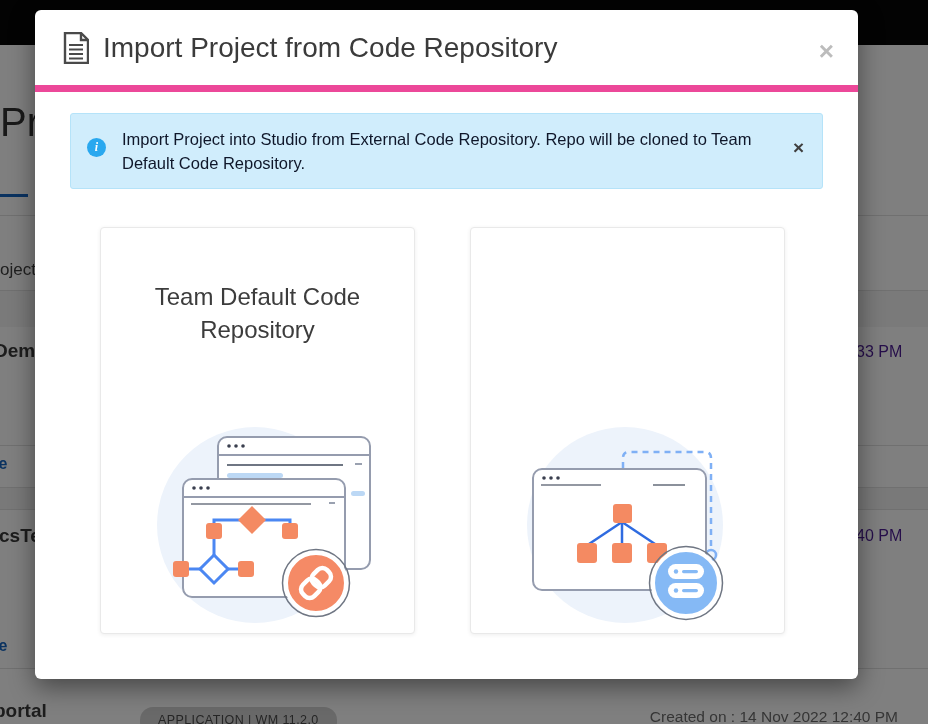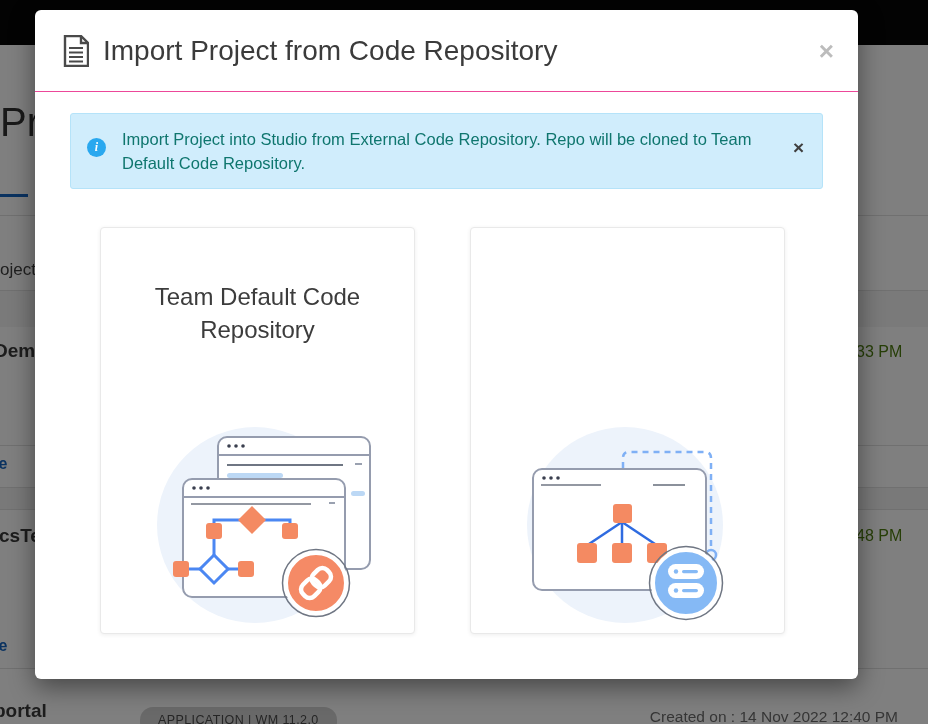--- a/index.html
+++ b/index.html
@@ -10,43 +10,43 @@
   .screen { position:absolute; inset:0; width:928px; height:724px; }
   .page { position:absolute; inset:0; background:#fff; }
   .navbar { position:absolute; left:0; top:0; width:100%; height:45px; background:#070707; }
   .pg-title { position:absolute; left:0; top:100px; font-size:40px; color:#333; font-weight:400; white-space:nowrap; }
   .tab-underline { position:absolute; left:-30px; top:194px; width:58px; height:3px; background:#1565c0; }
   .divider { position:absolute; left:0; width:100%; height:1px; background:#e0e0e0; }
   .band { position:absolute; left:0; width:100%; background:#f3f3f3; }
   .search-frag { position:absolute; left:0; top:260px; font-size:17px; color:#404040; white-space:nowrap; }
   .row-name { position:absolute; font-size:19px; font-weight:700; color:#3a3a3a; white-space:nowrap; }
   .row-link { position:absolute; font-size:16px; font-weight:700; color:#1565c0; white-space:nowrap; }
-  .row-time { position:absolute; font-size:16px; color:#4d7c0f; white-space:nowrap; }
+  .row-time { position:absolute; font-size:16px; color:#4c1d95; white-space:nowrap; }
   .badge { position:absolute; left:140px; top:707px; background:#d2d2d2; color:#4b4b4b;
            font-size:12.5px; letter-spacing:.4px; padding:6px 18px 8px; border-radius:13px; white-space:nowrap; }
   .created { position:absolute; right:30px; top:708px; font-size:15.5px; color:#6d6d6d; white-space:nowrap; }
 
   .overlay { position:absolute; inset:0; background:rgba(0,0,0,0.5); }
 
   
   .modal { position:absolute; left:35px; top:10px; width:823px; height:669px; background:#fff;
            border-radius:6px; box-shadow:0 8px 26px rgba(0,0,0,0.45); }
   .modal-header { position:relative; height:82px; display:flex; align-items:center;
-                  padding:12px 28px; border-bottom:1px solid #ec4899; }
+                  padding:12px 28px; border-bottom:7px solid #ec4899; }
   .doc-icon { width:26px; height:32px; margin-right:14px; flex:none; }
   .modal-title { font-size:28px; color:#3b3b3b; font-weight:400; }
   .modal-close { position:absolute; right:24px; top:28px; font-size:26px; line-height:1; color:#bcbcbc;
                  cursor:pointer; font-weight:700; }
 
   .alert { margin:21px 35px 0; background:#d0edfc; border:1px solid #b5e3f9; border-radius:3px;
            display:flex; align-items:flex-start; padding:13px 18px 13px 16px; }
   .info-icon { flex:none; width:19px; height:19px; border-radius:50%; background:#29a8ef; color:#fff;
                font-size:12px; font-weight:700; display:flex; align-items:center; justify-content:center;
                margin-top:11px; font-family:"Liberation Serif", serif; font-style:italic; }
-  .alert-text { flex:1; margin:0 18px 0 16px; color:#0f766e; font-size:16.5px; line-height:24px; }
+  .alert-text { flex:1; margin:0 18px 0 16px; color:#0f172a; font-size:16.5px; line-height:24px; }
   .alert-close { flex:none; color:#3f3f3f; font-size:19px; font-weight:700; margin-top:11px; cursor:pointer; line-height:1; }
 
   .cards { display:flex; padding:38px 0 0 65px; gap:55px; }
   .card { width:315px; height:407px; background:#fff; border:1px solid #e9e9e9; border-radius:4px;
           box-shadow:0 1px 4px rgba(0,0,0,0.07); display:flex; flex-direction:column; align-items:center;
           cursor:pointer; }
   .card-title { margin-top:52px; padding:0 40px; text-align:center; font-size:24px; line-height:33px;
                 color:#3c3c3c; font-weight:500; }
   .card-art { margin-top:auto; margin-bottom:6px; }
 </style>
@@ -66,21 +66,21 @@
 
     <div class="row-name" style="left:-6px;top:340px">Demo</div>
     <div class="row-time" style="left:856px;top:343px">33 PM</div>
     <div class="divider" style="top:445px"></div>
     <div class="row-link" style="left:-30px;top:455px">nche</div>
     <div class="band" style="top:487px;height:22px"></div>
     <div class="divider" style="top:487px"></div>
     <div class="divider" style="top:509px"></div>
 
     <div class="row-name" style="left:-1px;top:525px">csTe</div>
-    <div class="row-time" style="left:856px;top:527px">48 PM</div>
+    <div class="row-time" style="left:856px;top:527px">40 PM</div>
     <div class="row-link" style="left:-30px;top:637px">nche</div>
     <div class="divider" style="top:668px"></div>
 
     <div class="row-name" style="left:-6px;top:700px">portal</div>
     <div class="badge">APPLICATION | WM 11.2.0</div>
     <div class="created">Created on : 14 Nov 2022 12:40 PM</div>
   </div>
 
   <div class="overlay"></div>
 

